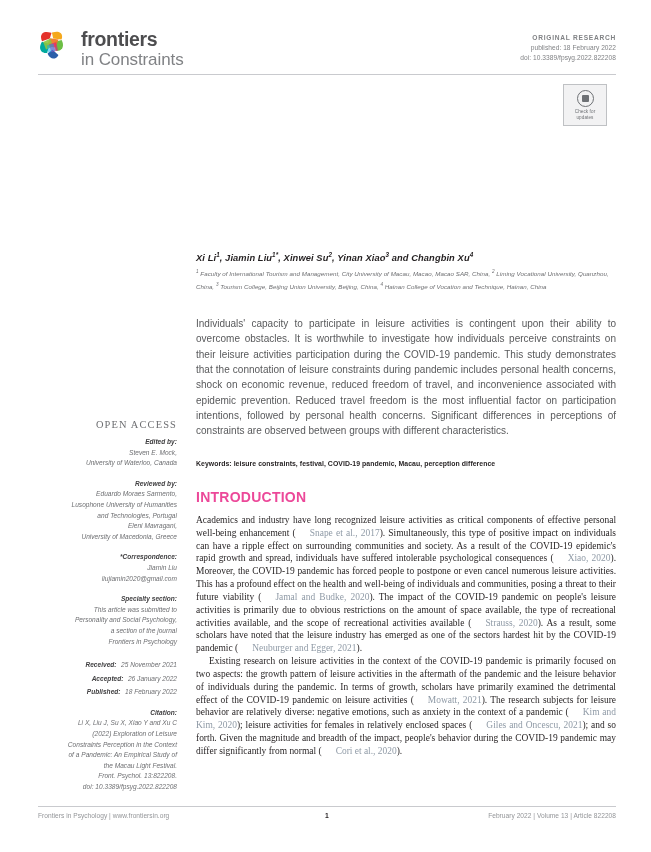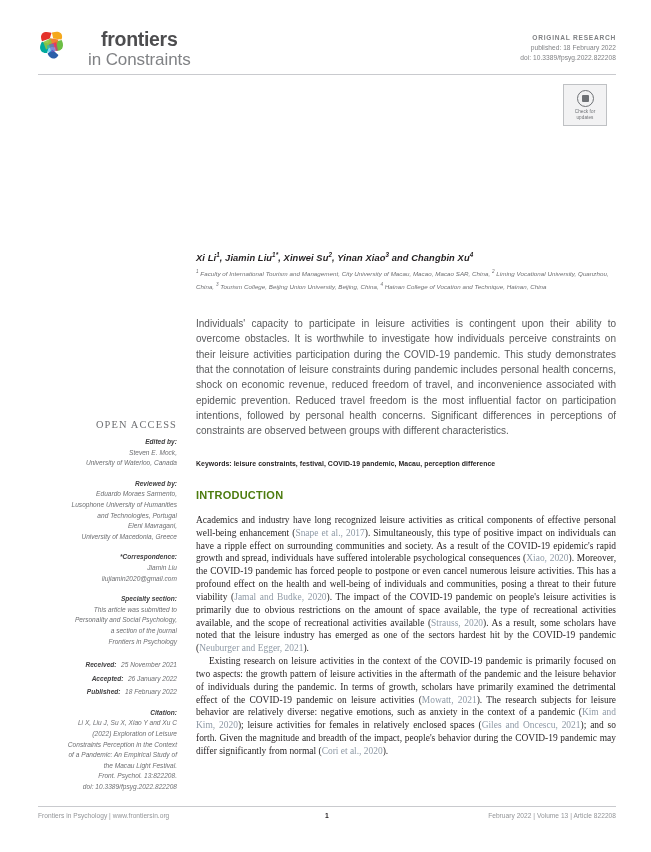--- a/index.html
+++ b/index.html
@@ -16,21 +16,21 @@
     overflow: hidden;
   }
 
   
   .header {
     position: absolute;
     left: 38px; top: 28px; width: 578px; height: 52px;
   }
   .brand {
     position: absolute; left: 0; top: 0;
-    display: flex; align-items: flex-start; gap: 23px; text-align: center;
+    display: flex; align-items: flex-start; gap: 16px;
   }
   .logo-mark {
     width: 27px; height: 29px; position: relative; margin-top: 2px;
   }
   .logo-mark svg { display: block; }
   .wordmark { line-height: 1; padding-top: 1px; }
   .wordmark .w1 {
     font-size: 19.5px; font-weight: bold; color: #4d4d4f;
     letter-spacing: -0.3px; display: block; line-height: 21px;
   }
@@ -112,34 +112,34 @@
   }
   .keywords {
     position: absolute; left: 196px; top: 458px; width: 420px;
     font-size: 6.9px; font-weight: bold; color: #231f20;
     line-height: 11px; letter-spacing: 0.05px;
   }
 
   
   .sec-head {
     position: absolute; left: 196px; top: 489px;
-    font-size: 11px; font-weight: bold; color: #4d7c0f;
+    font-size: 14px; font-weight: bold; color: #ec4899;
     letter-spacing: 0.25px;
   }
 
   
   .body-col {
     position: absolute; left: 196px; top: 514px; width: 420px;
     font-family: "Liberation Serif", serif;
     font-size: 9.45px; color: #231f20;
     line-height: 12.83px; text-align: justify;
   }
   .body-col p { margin: 0; }
   .body-col p.indent { text-indent: 13px; }
-  .cite { color: #8f9aa6; }
+  .cite { color: #8f9aa6; margin-left: 14px; }
 
   
   .side {
     position: absolute; left: 34px; top: 418px; width: 143px;
     text-align: right;
   }
   .oa {
     font-family: "Liberation Serif", serif;
     font-size: 10.4px; color: #6d6e71;
     letter-spacing: 1.15px; line-height: 14px;

